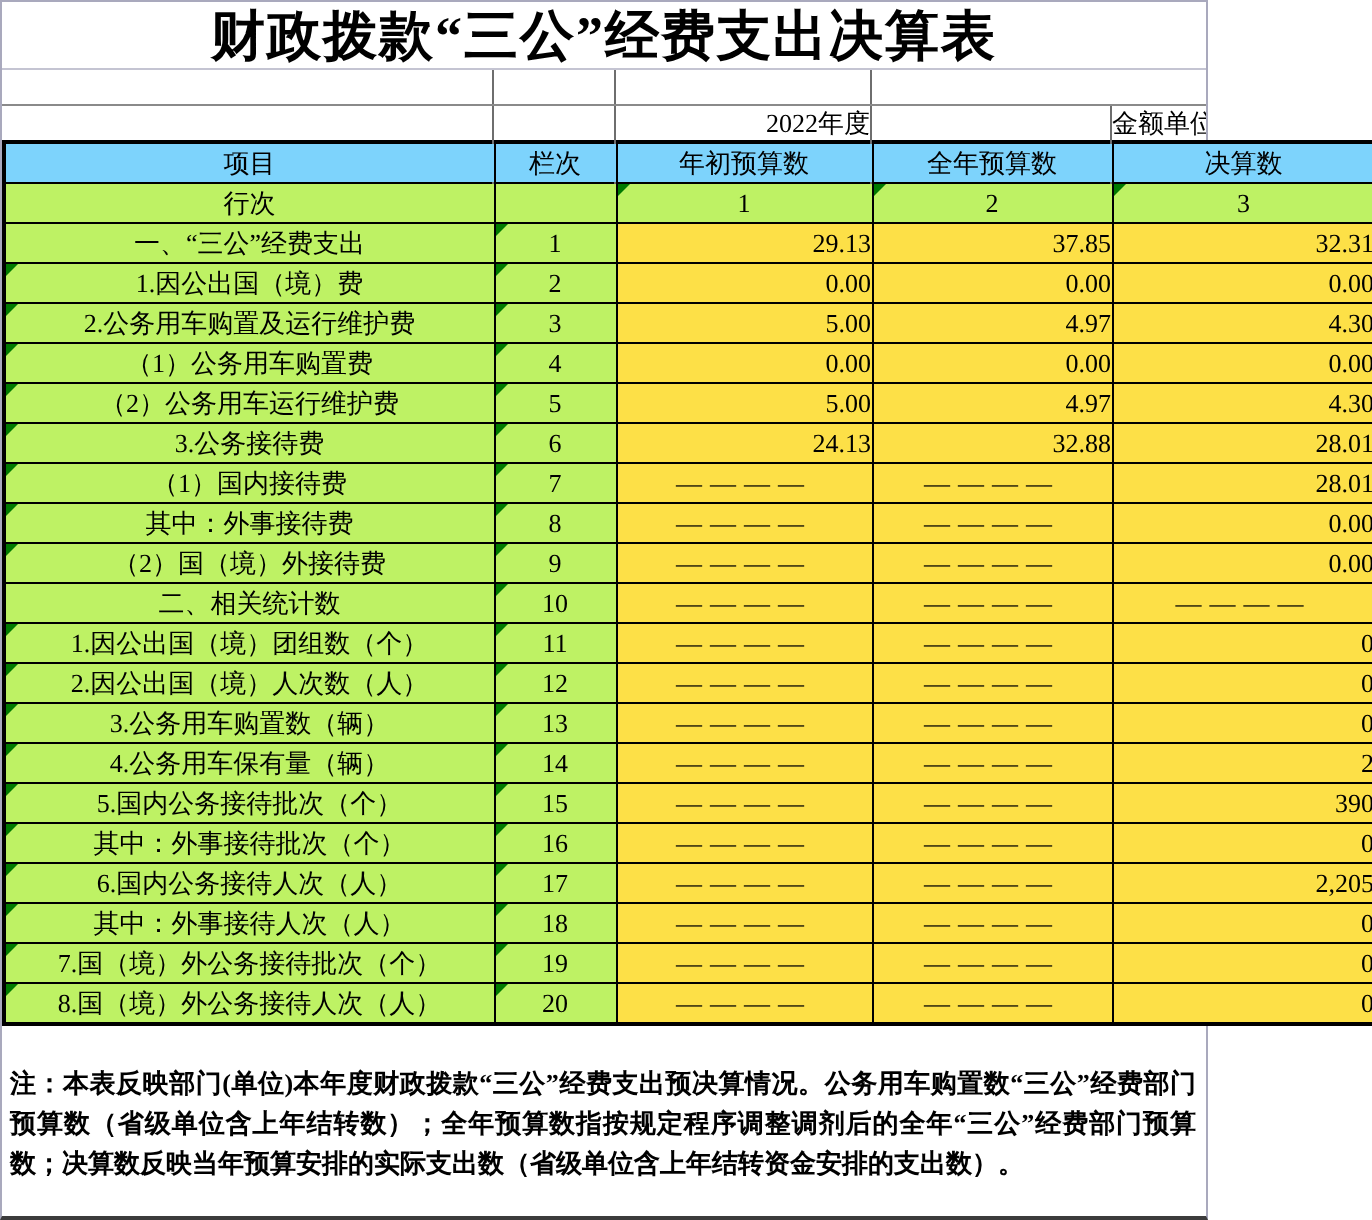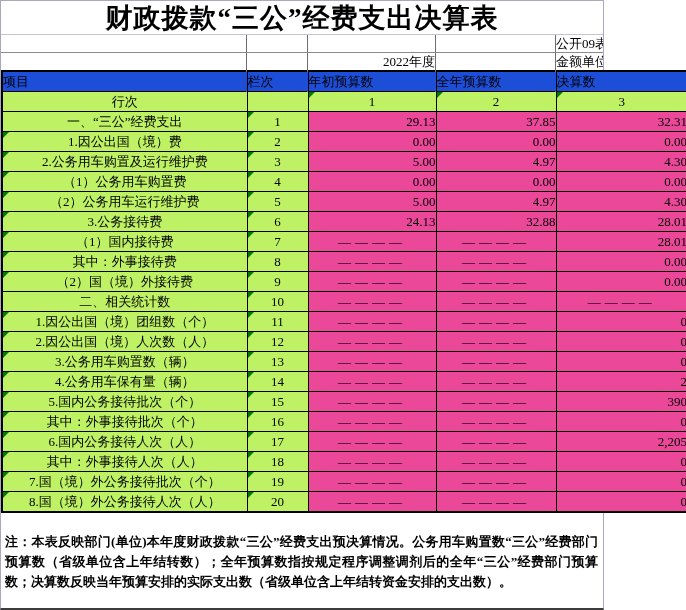--- a/index.html
+++ b/index.html
@@ -16,23 +16,23 @@
   .meta > div{overflow:hidden;white-space:nowrap;}
   .meta > div + div{border-left:1px solid #6e6e6e;}
   .meta.first{border-bottom:1px solid #8a8a8a;}
   .m-left{text-align:left;padding-left:3px;margin-top:44px;}
   .m-center{text-align:right;}
   .m-right{text-align:right;padding-right:3px;}
   
   table.grid{border-collapse:collapse;table-layout:fixed;width:686px;border:2px solid #000;}
   table.grid td,table.grid th{border:1px solid #000;height:19px;font-size:13px;font-weight:normal;
         padding:0;position:relative;overflow:hidden;white-space:nowrap;line-height:19px;}
-  tr.hdr th{background:#1d4ed8;text-align:left;}
+  tr.hdr th{background:#7dd3fc;text-align:center;}
   td.gray{background:#bef264;}
-  td.white{background:#ec4899;}
+  td.white{background:#fde047;}
   td.label{text-align:center;}
   td.ctr{text-align:center;}
   td.num{text-align:right;padding-right:3px;}
   td.dash{text-align:center;letter-spacing:4px;font-size:13px;}
   .ind0{padding-left:3px;} .ind1{padding-left:11px;} .ind2{padding-left:27px;}
   .ind3{padding-left:29px;} .ind4{padding-left:76px;}
   
   .tri{position:absolute;top:0;left:0;width:0;height:0;
        border-top:6px solid #007a00;border-right:6px solid transparent;}
   
@@ -44,21 +44,20 @@
 
 <div class="sheet">
 
   <div class="title">财政拨款“三公”经费支出决算表</div>
 
   <div class="meta first">
     <div></div>
     <div></div>
     <div></div>
     <div></div>
-    <div class="m-right">公开09表</div>
   </div>
 
   <div class="meta">
     <div class="m-left">编制单位：上犹县人力资源和社会保障局</div>
     <div></div>
     <div class="m-center">2022年度</div>
     <div></div>
     <div class="m-right">金额单位：万元</div>
   </div>
 

